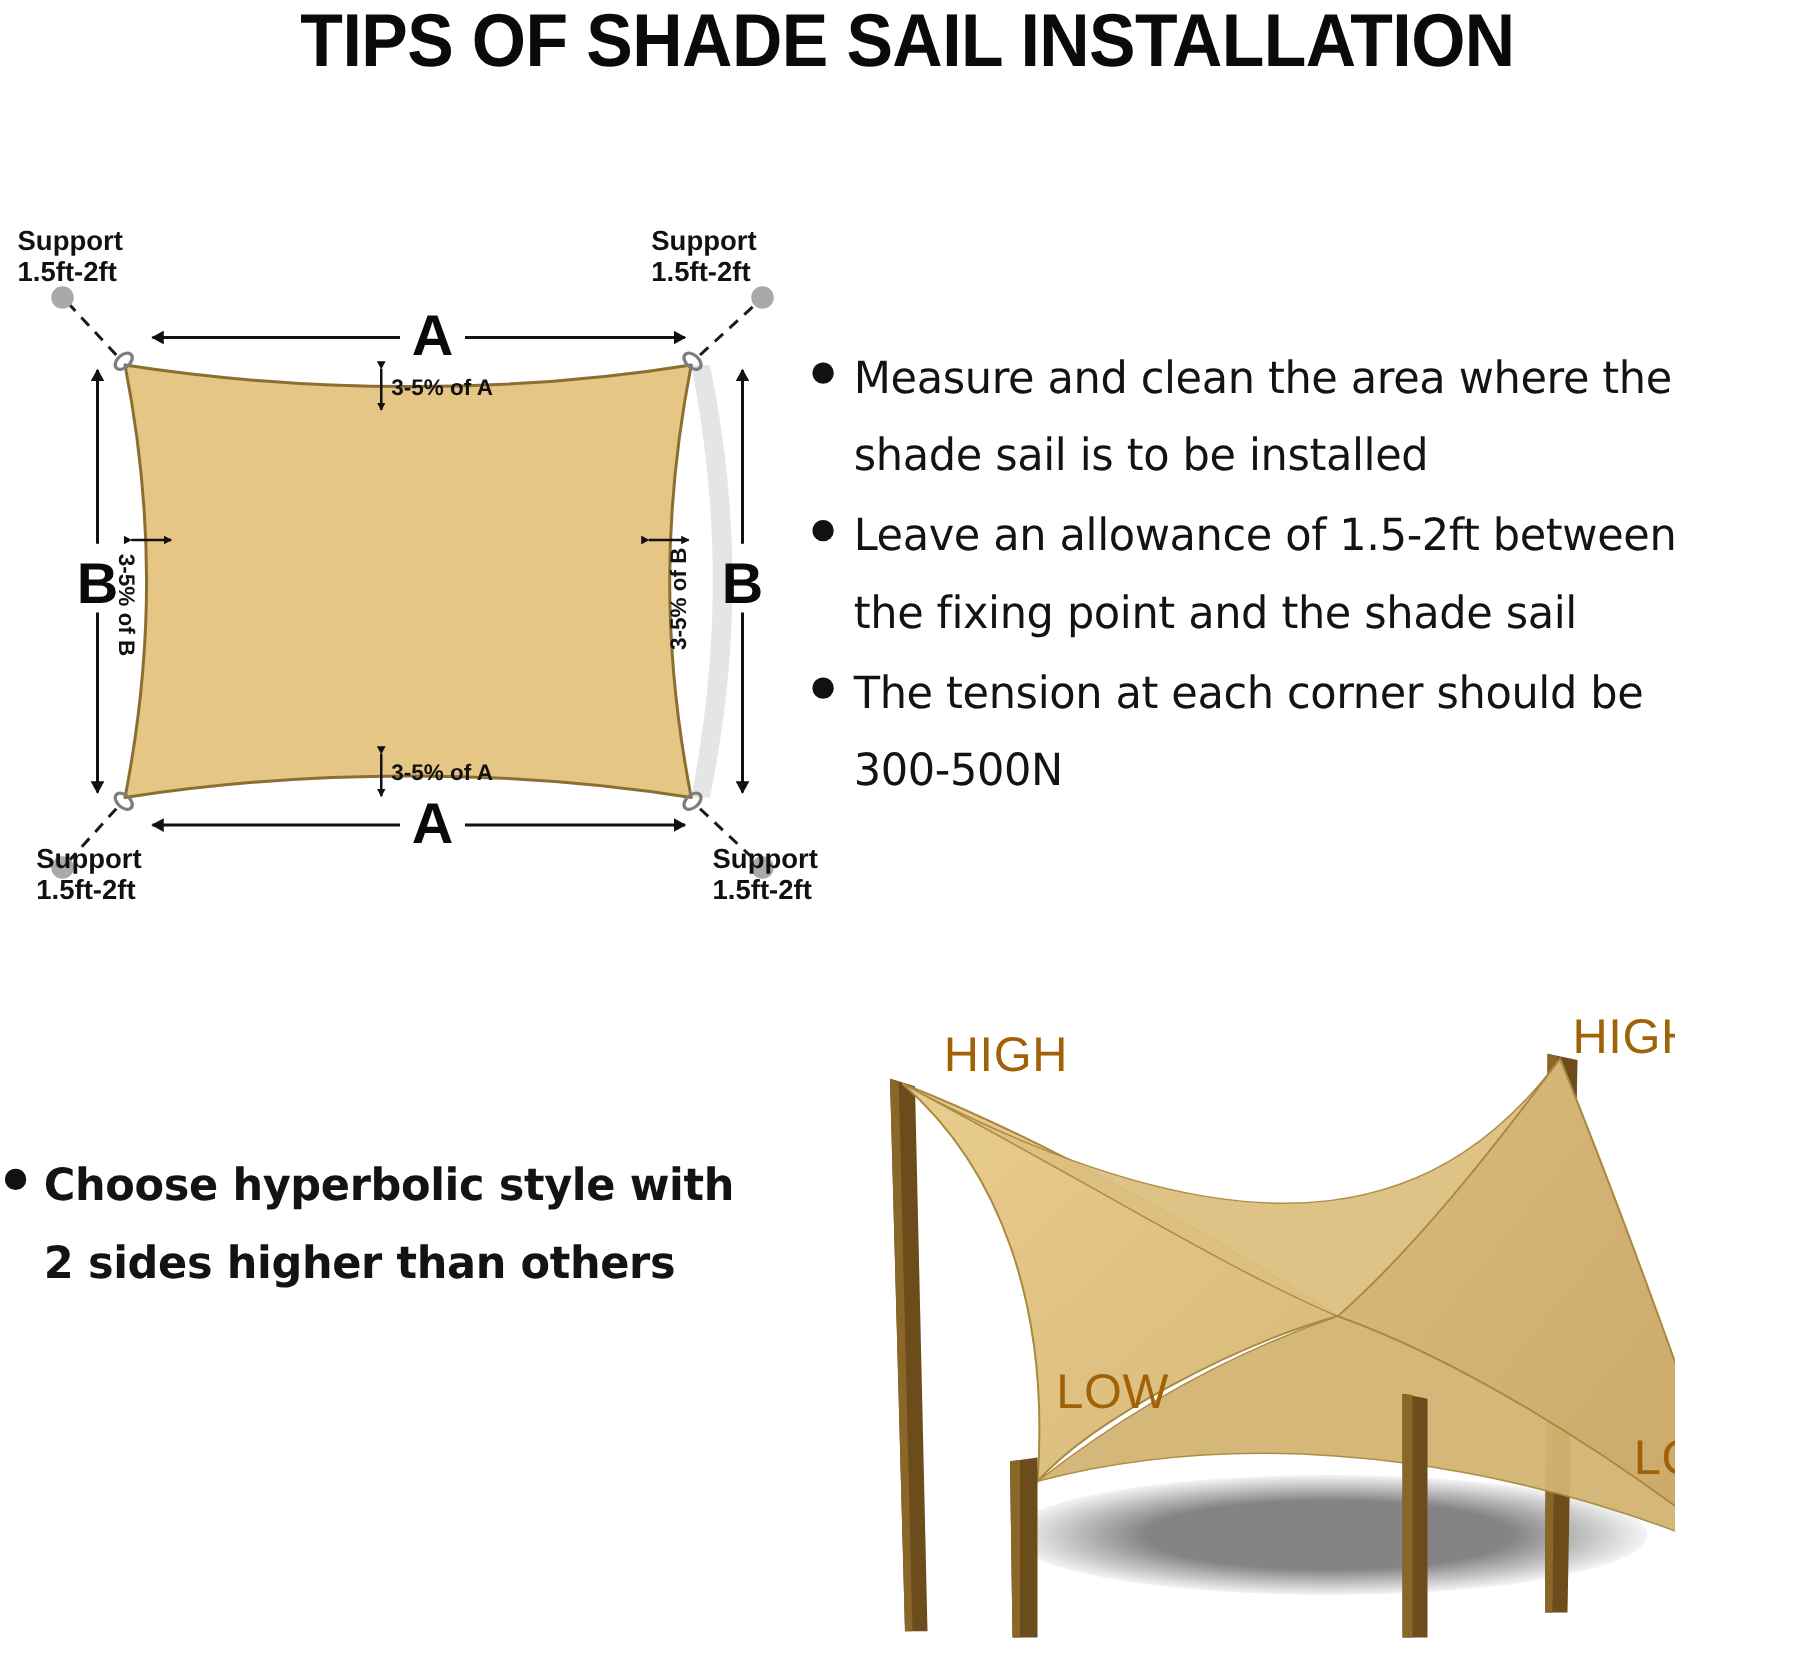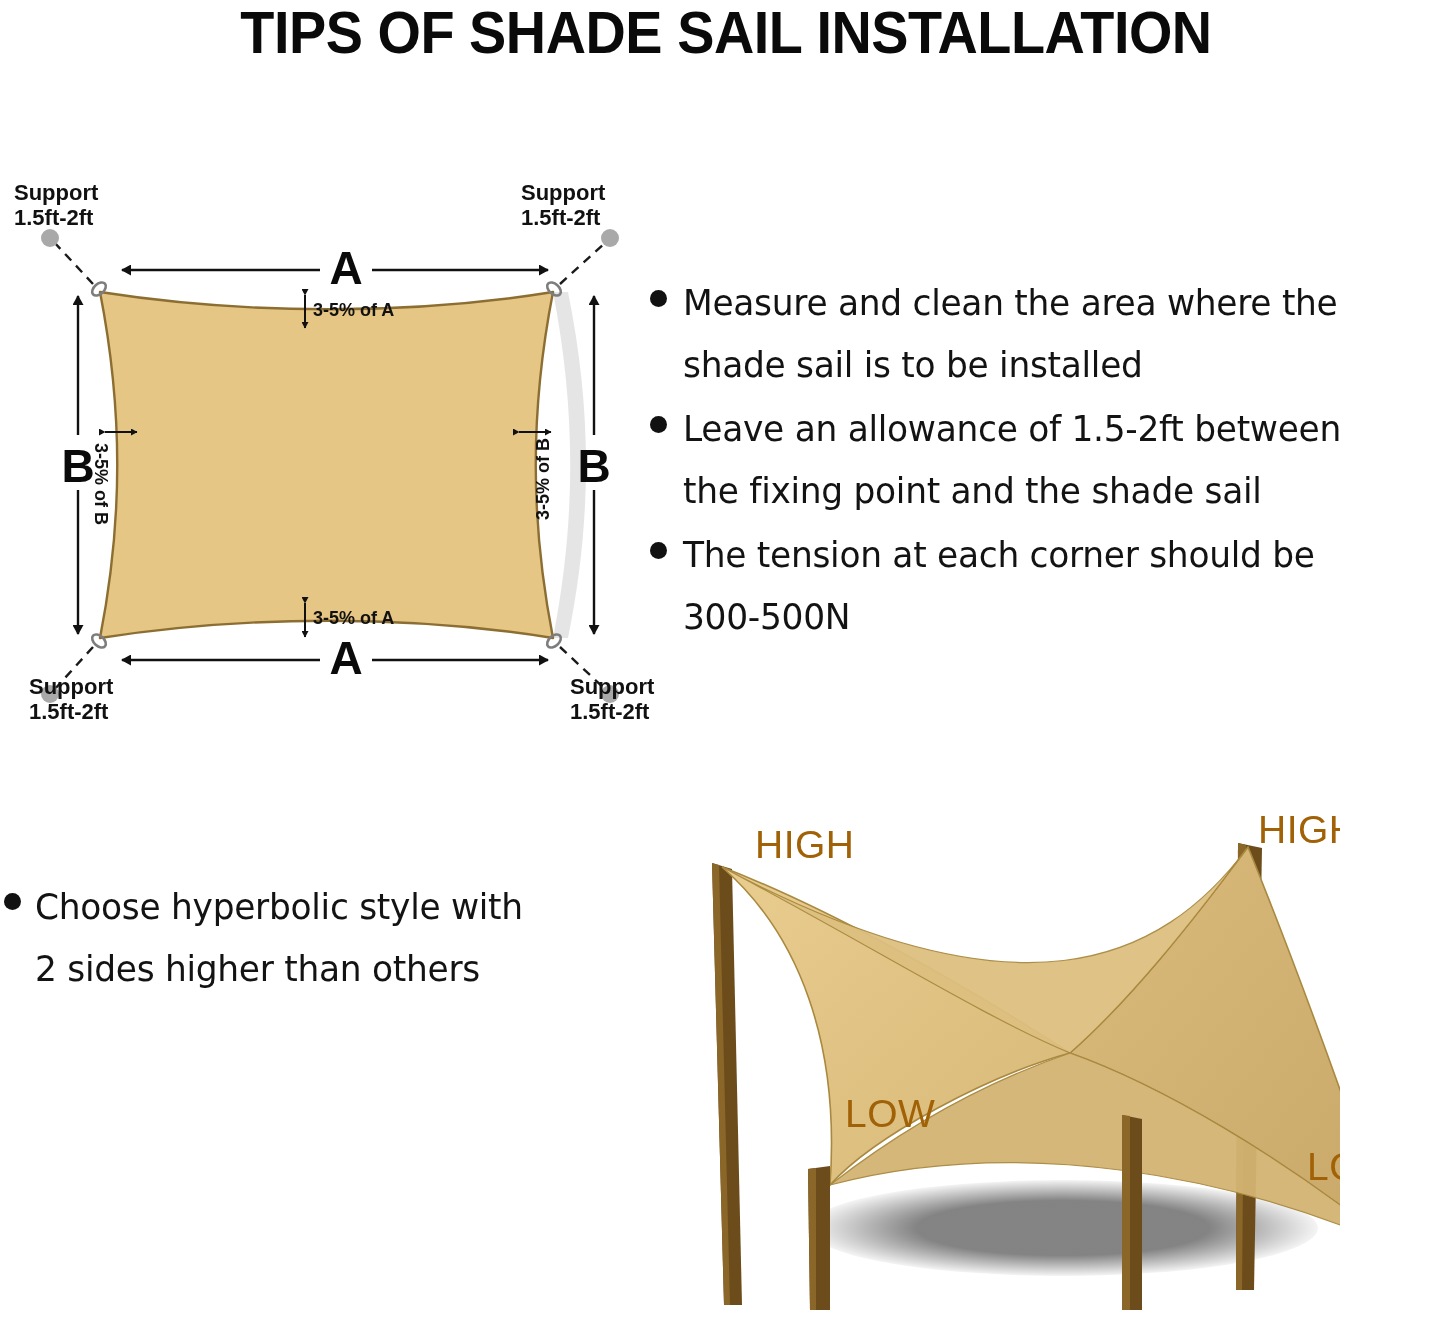--- a/index.html
+++ b/index.html
@@ -73,22 +73,23 @@
     letter-spacing: -0.3px;
     transform: scaleX(0.97);
     transform-origin: left top;
     white-space: pre-line;
   }
 
   
   #style-list {
     position: absolute;
     left: 4px;
-    top: 876px;
+    top: 918px;
     width: 625px;
+    font-weight: bold;
   }
   #style-list .bullet-dot {
     width: 17px;
     height: 17px;
     margin-top: 17px;
     margin-right: 14px;
   }
   #style-list .bullet-text {
     font-size: 35.5px;
     line-height: 62px;

